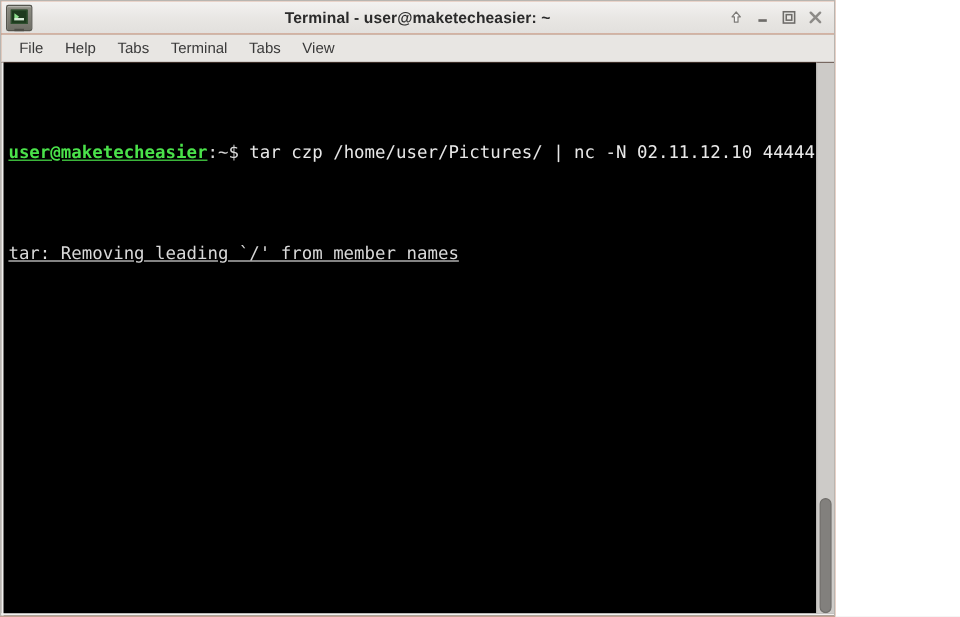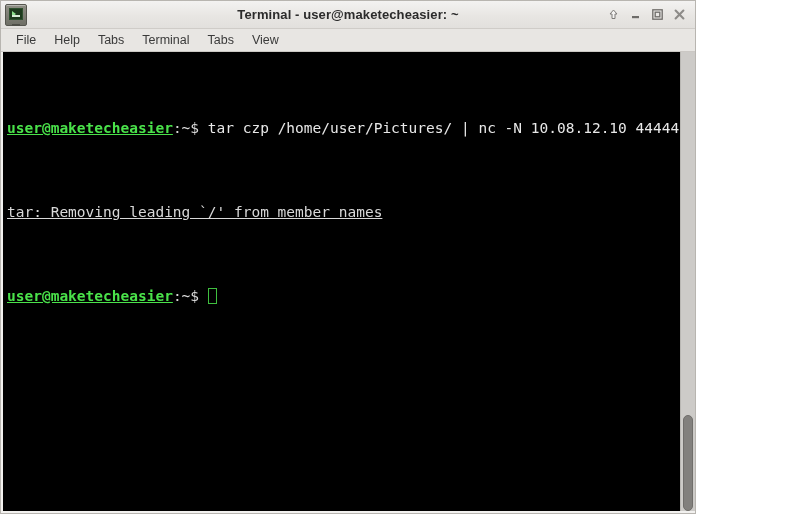--- a/index.html
+++ b/index.html
@@ -227,25 +227,24 @@
     <div class="menu-item">Tabs</div>
     <div class="menu-item">Terminal</div>
     <div class="menu-item">Tabs</div>
     <div class="menu-item">View</div>
   </div>
 
   <div id="terminal-wrap">
 
     <div id="terminal">
 
-      <div class="term-line"><span class="prompt-user">user@maketecheasier</span><span class="prompt-tail">:~$ </span><span class="cmd">tar czp /home/user/Pictures/ | nc -N 10.08.12.10 44444</span></div>
+      <div class="term-line"><span class="prompt-user">user@maketecheasier</span><span class="prompt-tail">:~$ </span><span class="cmd">tar czp /home/user/Pictures/ | nc -N 02.11.12.10 44444</span></div>
 
       <div class="term-line"><span class="out">tar: Removing leading `/' from member names</span></div>
 
-      <div class="term-line"><span class="prompt-user">user@maketecheasier</span><span class="prompt-tail">:~$ </span><span class="cursor"></span></div>
 
     </div>
 
     <div id="scrollbar">
       <div id="scroll-thumb" style="top: 79%; height: 21%;"></div>
     </div>
 
   </div>
 
 </div>

